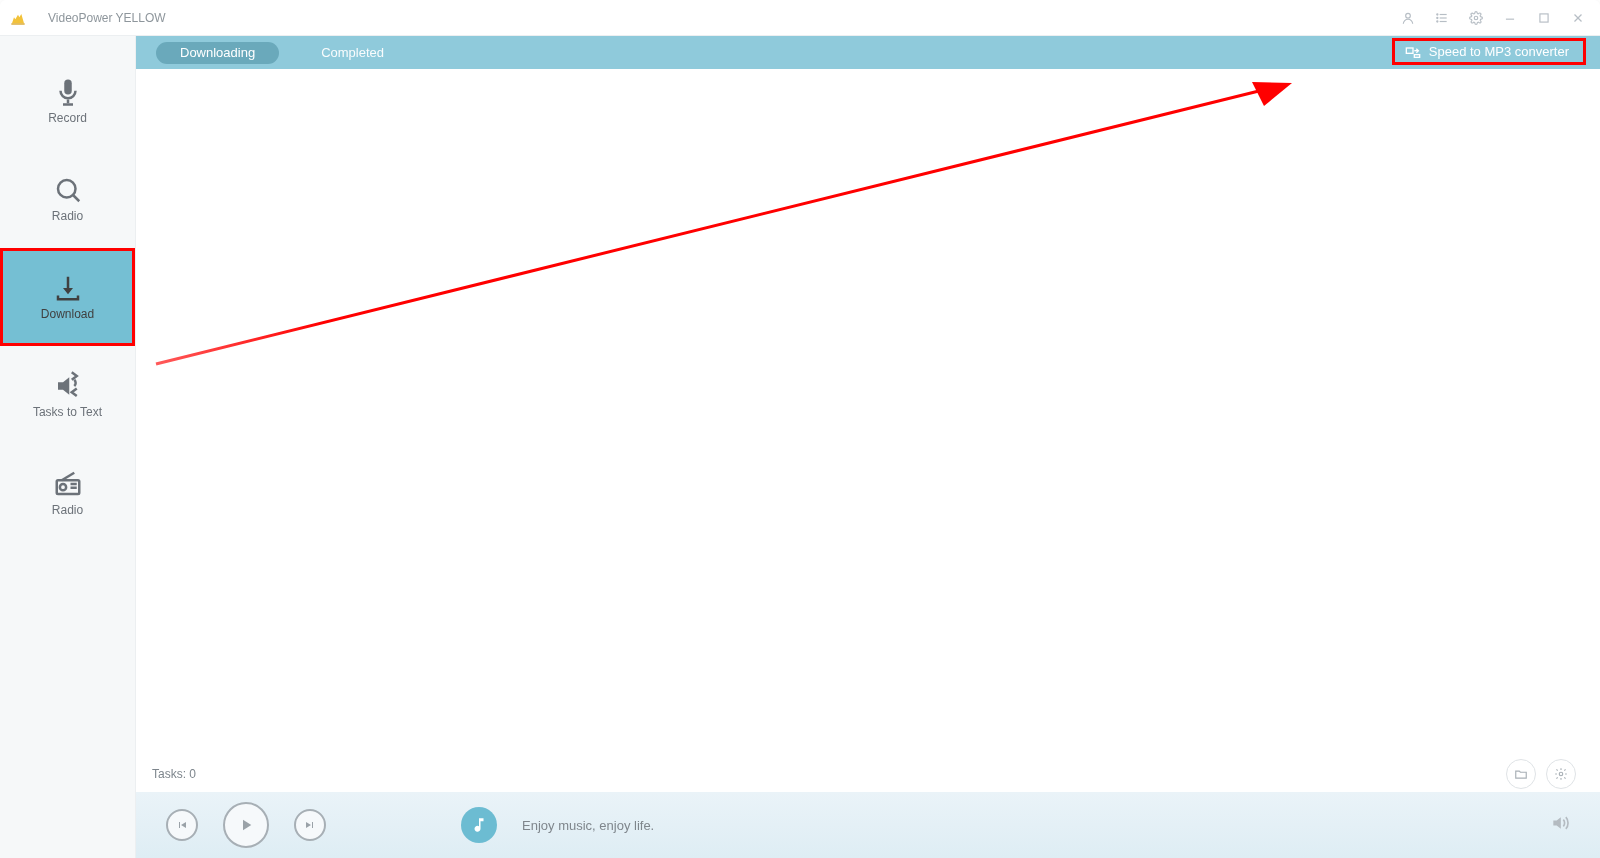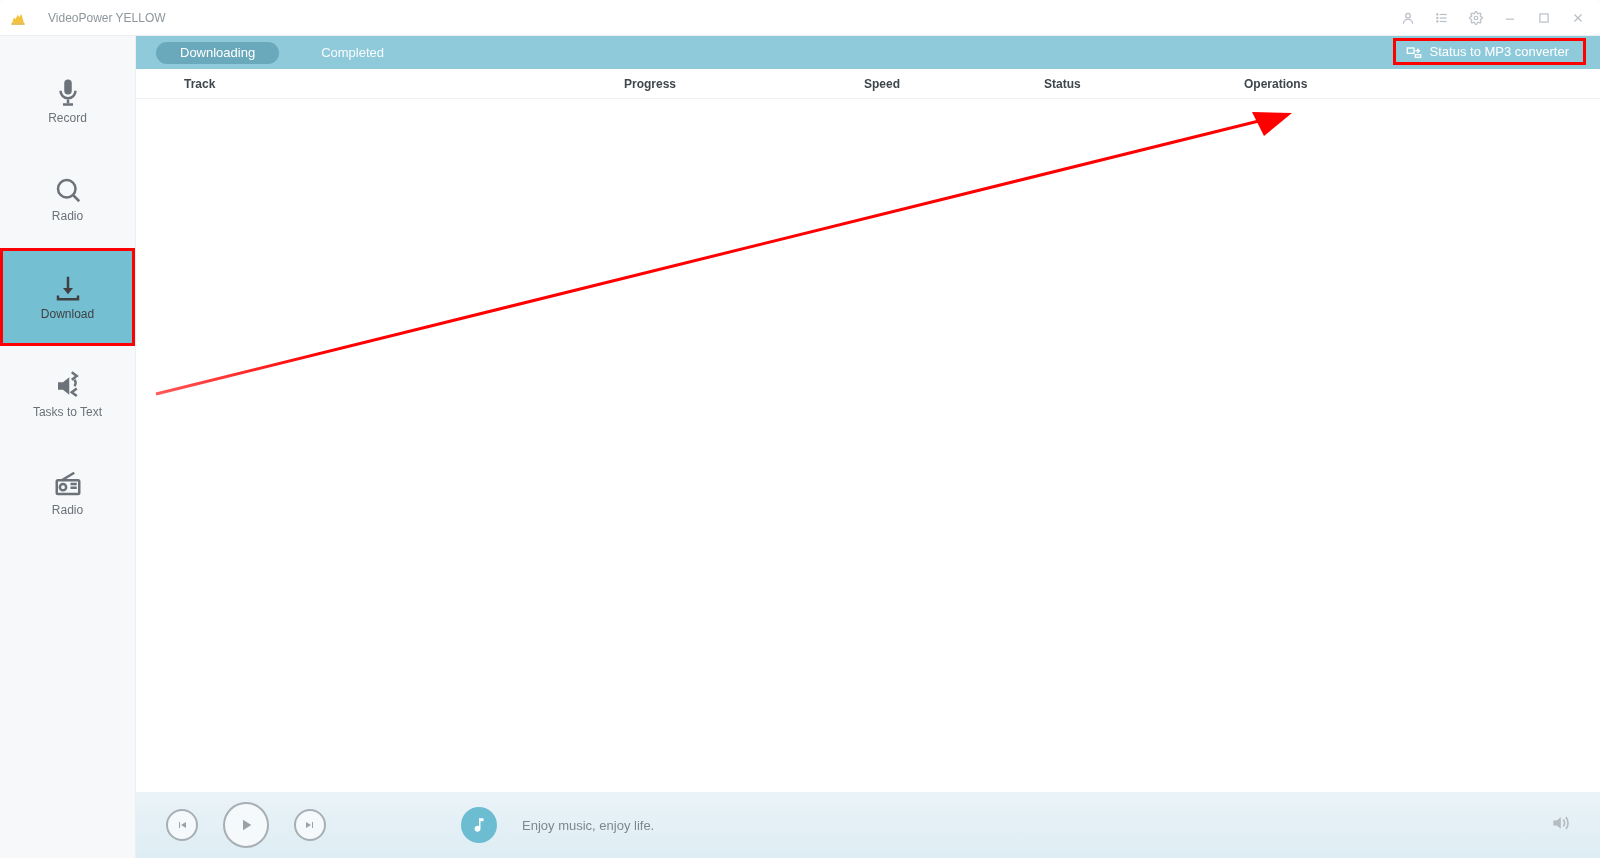--- a/index.html
+++ b/index.html
@@ -291,46 +291,54 @@
         <div class="tab inactive">
           <span>Completed</span>
         </div>
         <div class="converter-btn">
           <svg viewBox="0 0 24 24" fill="none" stroke="currentColor" stroke-width="2">
               <rect x="2" y="6" width="10" height="8"></rect>
               <path d="M14 10h6"></path>
               <path d="M17 7l3 3-3 3"></path>
               <rect x="14" y="16" width="8" height="4"></rect>
             </svg>
-          <span>Status to MP3 converter</span>
-        </div>
-      </div>
-
-      <div class="cols-header">
-        <div class="col-track">Track</div>
-        <div class="col-progress">Progress</div>
-        <div class="col-speed">Speed</div>
-        <div class="col-status">Status</div>
-        <div class="col-ops">Operations</div>
-      </div>
+          <span>Speed to MP3 converter</span>
+        </div>
+      </div>
+
 
       <div class="content">
         <svg class="arrow-svg" viewBox="0 0 1300 340">
           <defs>
             <linearGradient id="arrGrad" x1="0" y1="1" x2="1" y2="0">
               <stop offset="0" stop-color="#ff5a5a"></stop>
               <stop offset="0.15" stop-color="#ff0000"></stop>
               <stop offset="1" stop-color="#ff0000"></stop>
             </linearGradient>
           </defs>
           <line x1="10" y1="300" x2="1125" y2="24" stroke="url(#arrGrad)" stroke-width="3"></line>
           <polygon points="1146,19 1106,18 1118,42" fill="#ff0000"></polygon>
         </svg>
       </div>
 
+      <div class="status-row">
+        <span class="tasks">Tasks: 0</span>
+        <span class="spacer"></span>
+        <div class="round-btn">
+            <svg viewBox="0 0 24 24" fill="none" stroke="currentColor" stroke-width="2">
+              <path d="M3 7h6l2 2h10v10H3z"></path>
+            </svg>
+          </div>
+        <div class="round-btn">
+            <svg viewBox="0 0 24 24" fill="none" stroke="currentColor" stroke-width="2">
+              <circle cx="12" cy="12" r="3"></circle>
+              <path d="M12 2v3M12 19v3M4.2 4.2l2.1 2.1M17.7 17.7l2.1 2.1M2 12h3M19 12h3M4.2 19.8l2.1-2.1M17.7 6.3l2.1-2.1"></path>
+            </svg>
+          </div>
+      </div>
 
       <div class="player-bar">
         <div class="pbtn">
             <svg viewBox="0 0 24 24" fill="currentColor">
               <path d="M6 6h2v12H6zM20 6v12l-10-6z"></path>
             </svg>
           </div>
         <div class="pbtn play">
             <svg viewBox="0 0 24 24" fill="currentColor">
               <path d="M8 5v14l11-7z"></path>

